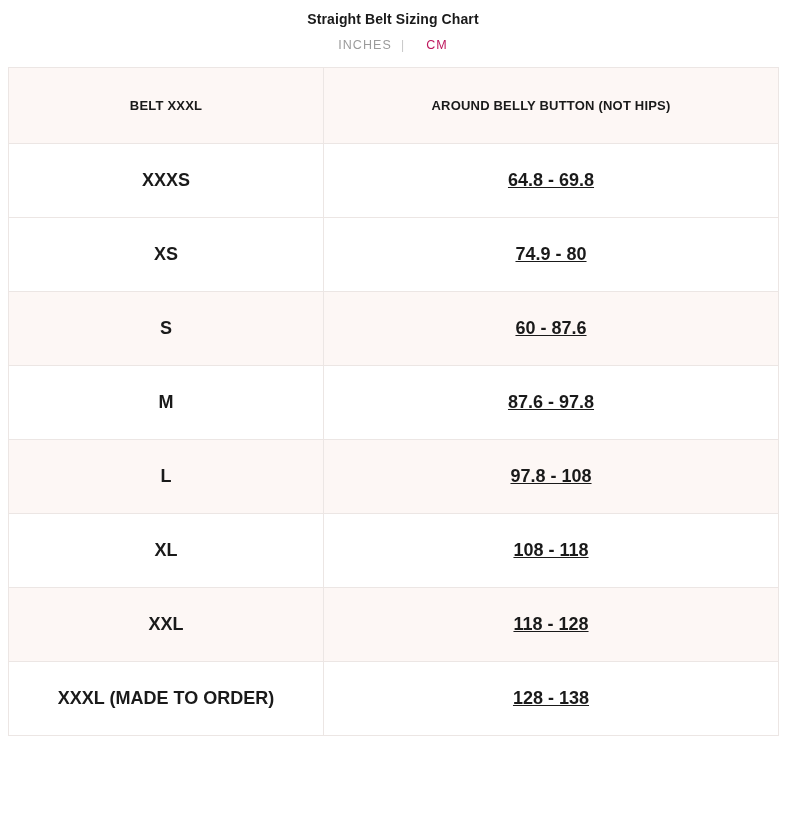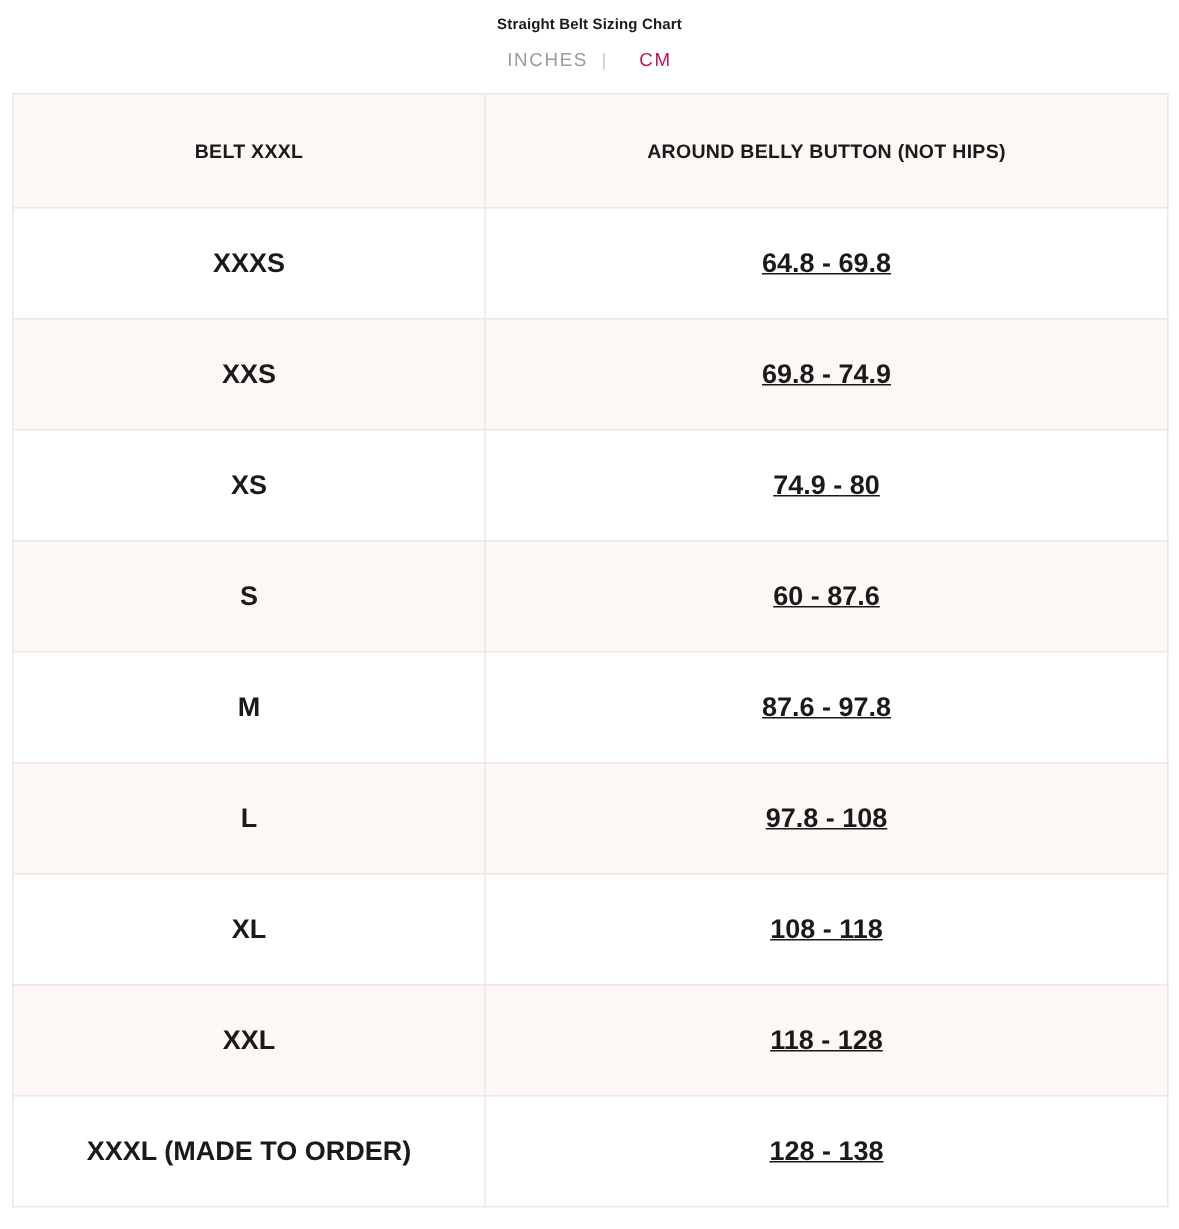--- a/index.html
+++ b/index.html
@@ -15,21 +15,21 @@
     overflow: hidden;
   }
   .page {
     width: 786px;
     height: 819px;
     position: relative;
     box-sizing: border-box;
   }
   .chart-title {
     text-align: center;
-    font-size: 10px;
+    font-size: 14px;
     font-weight: bold;
     color: #1a1a1a;
     padding-top: 11px;
     letter-spacing: 0.1px;
   }
   .unit-toggle {
     display: flex;
     justify-content: center;
     gap: 9px;
     margin-top: 11px;
@@ -114,24 +114,20 @@
         <tr>
           <th>BELT XXXL</th>
           <th>AROUND BELLY BUTTON (NOT HIPS)</th>
         </tr>
       </thead>
       <tbody>
         <tr class="plain">
           <td>XXXS</td>
           <td class="value">64.8 - 69.8</td>
         </tr>
-        <tr class="alt">
-          <td>XXS</td>
-          <td class="value">69.8 - 74.9</td>
-        </tr>
         <tr class="plain">
           <td>XS</td>
           <td class="value">74.9 - 80</td>
         </tr>
         <tr class="alt">
           <td>S</td>
           <td class="value">60 - 87.6</td>
         </tr>
         <tr class="plain">
           <td>M</td>

